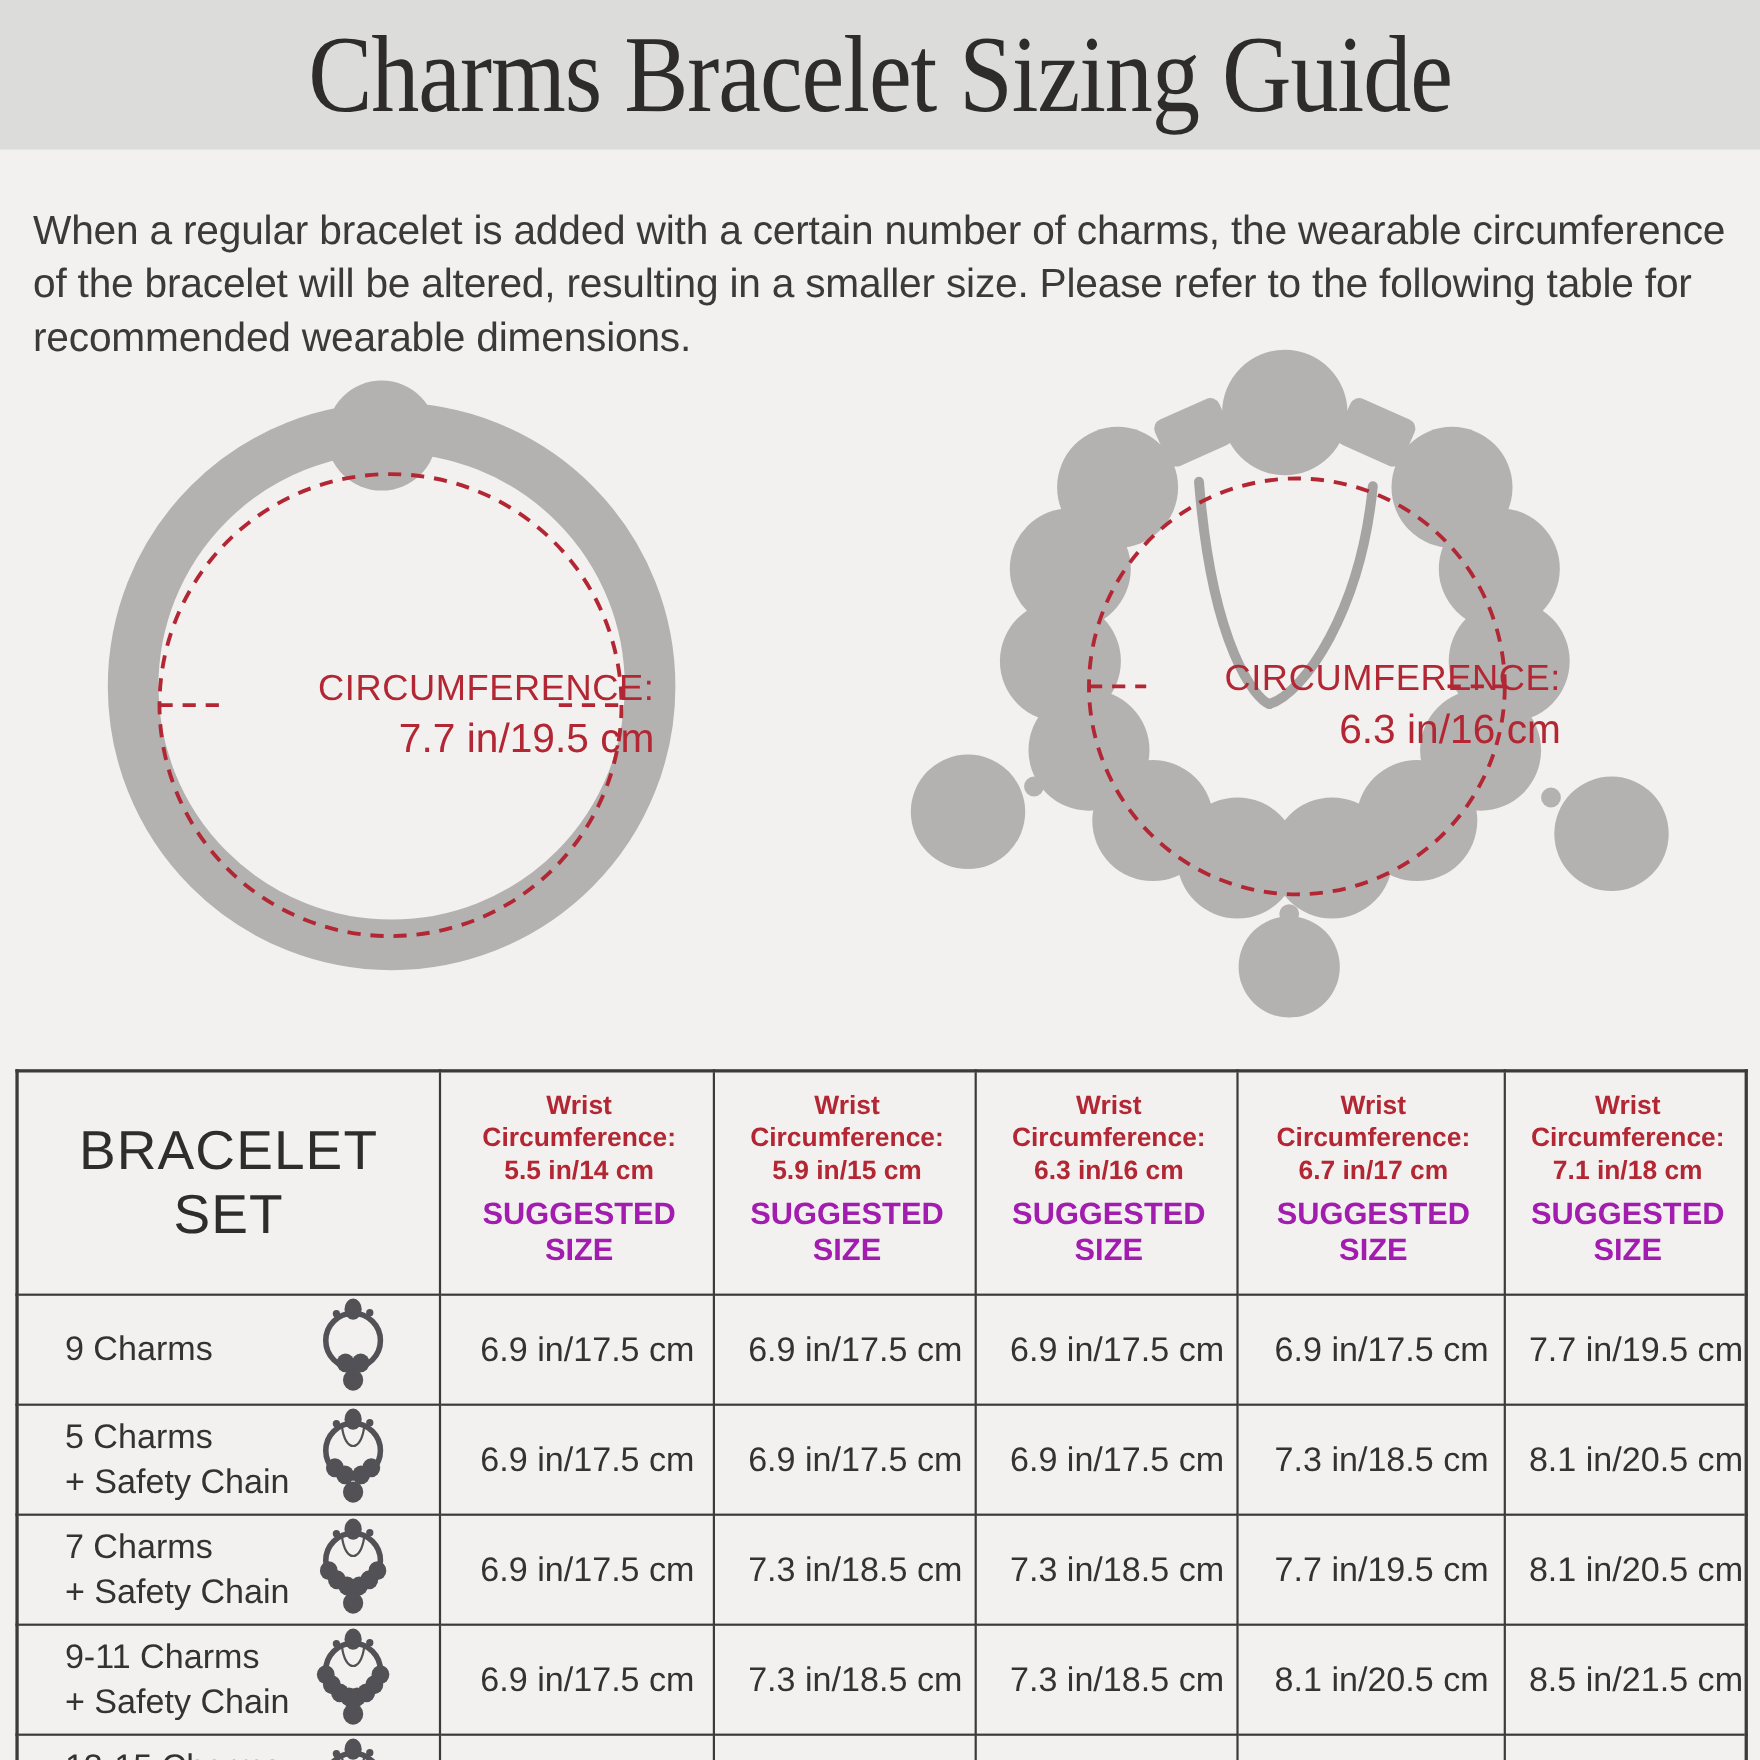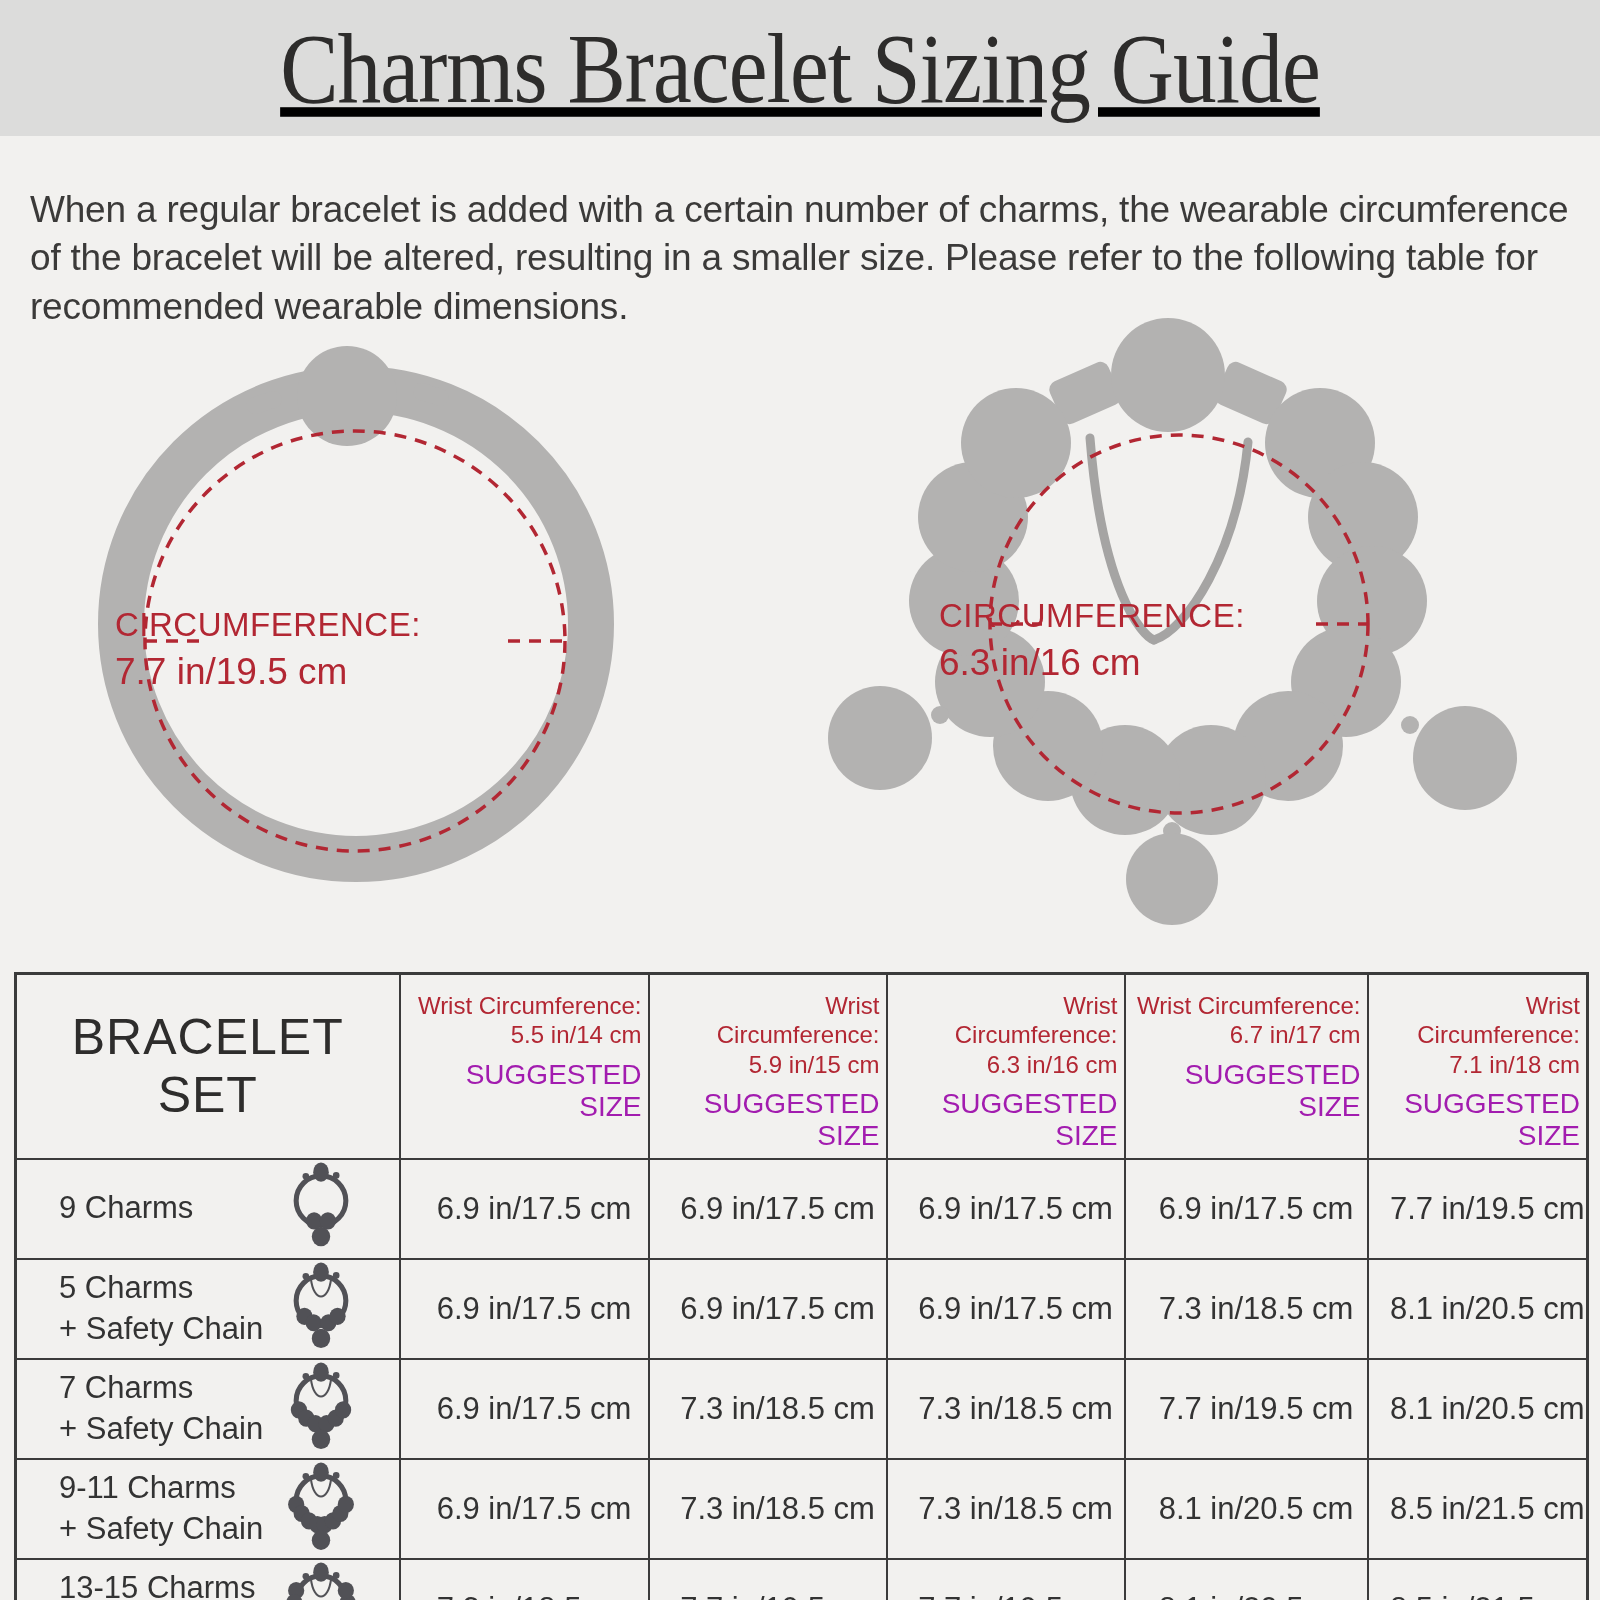--- a/index.html
+++ b/index.html
@@ -2,40 +2,40 @@
 <html><head>
 <meta charset="utf-8">
 <style>
   html,body{margin:0;padding:0;background:#e8e7e5;}
   .page{
     position:relative;width:1600px;height:1600px;overflow:hidden;
     background:#f2f1ef;font-family:"Liberation Sans",sans-serif;
     --accent:#b22733;--sil:#b3b2b1;--chain:#a5a4a3;--icon:#515156;--border:#3b3b3b;
   }
   .banner{position:absolute;left:0;top:0;width:1600px;height:136px;background:#dcdcdb;
-    display:flex;align-items:center;justify-content:center;text-decoration:underline;}
+    display:flex;align-items:center;justify-content:center;}
   .banner h1{margin:0;font-family:"Liberation Serif",serif;font-weight:normal;
     font-size:94px;color:#2d2c2b;transform:scale(0.93,1.06);letter-spacing:-1px;white-space:nowrap;}
   .intro{position:absolute;left:30px;top:149px;width:1548px;font-size:37px;
     line-height:1.31;color:#3b3a39;letter-spacing:-0.2px;}
   svg.fig{position:absolute;}
   .fig-left{left:40px;top:300px;}
   .fig-right{left:790px;top:300px;}
-  .circ-text{position:absolute;width:480px;text-align:left;color:var(--accent);z-index:5;}
+  .circ-text{position:absolute;width:480px;text-align:right;color:var(--accent);z-index:5;}
   .circ-text .l1{font-size:33px;letter-spacing:0.5px;}
   .circ-text .l2{font-size:37px;margin-top:7px;}
   .circ-left{left:115px;top:606px;}
   .circ-right{left:939px;top:597px;}
   table.sizes{border-collapse:collapse;table-layout:fixed;width:1572px;
     position:absolute;left:14px;top:972px;border:3px solid var(--border);}
   .sizes th,.sizes td{border:2px solid var(--border);padding:0;}
   .sizes thead tr{height:112px;}
   .sizes tbody tr{height:100px;}
   th.set{font-size:50px;font-weight:normal;color:#2e2d2c;letter-spacing:1px;text-align:center;vertical-align:middle;}
-  th.wc{vertical-align:top;text-align:right;padding:16px 6px 6px 11px;font-weight:normal;}
+  th.wc{vertical-align:top;text-align:center;padding:16px 6px 24px 11px;font-weight:bold;}
   .wrist{color:var(--accent);font-size:24px;line-height:1.22;}
   .sugg{font-size:28px;color:#a21caf;margin-top:9px;}
   td.setcell{vertical-align:middle;}
   .setwrap{display:flex;align-items:center;}
   .lbl{font-size:31px;color:#333;padding-left:42px;line-height:1.32;}
   .row-icon{margin-left:auto;margin-right:32px;flex:none;}
   td.val{text-align:center;font-size:31px;color:#333;padding-left:20px;}
 </style>
 </head>
 <body>

